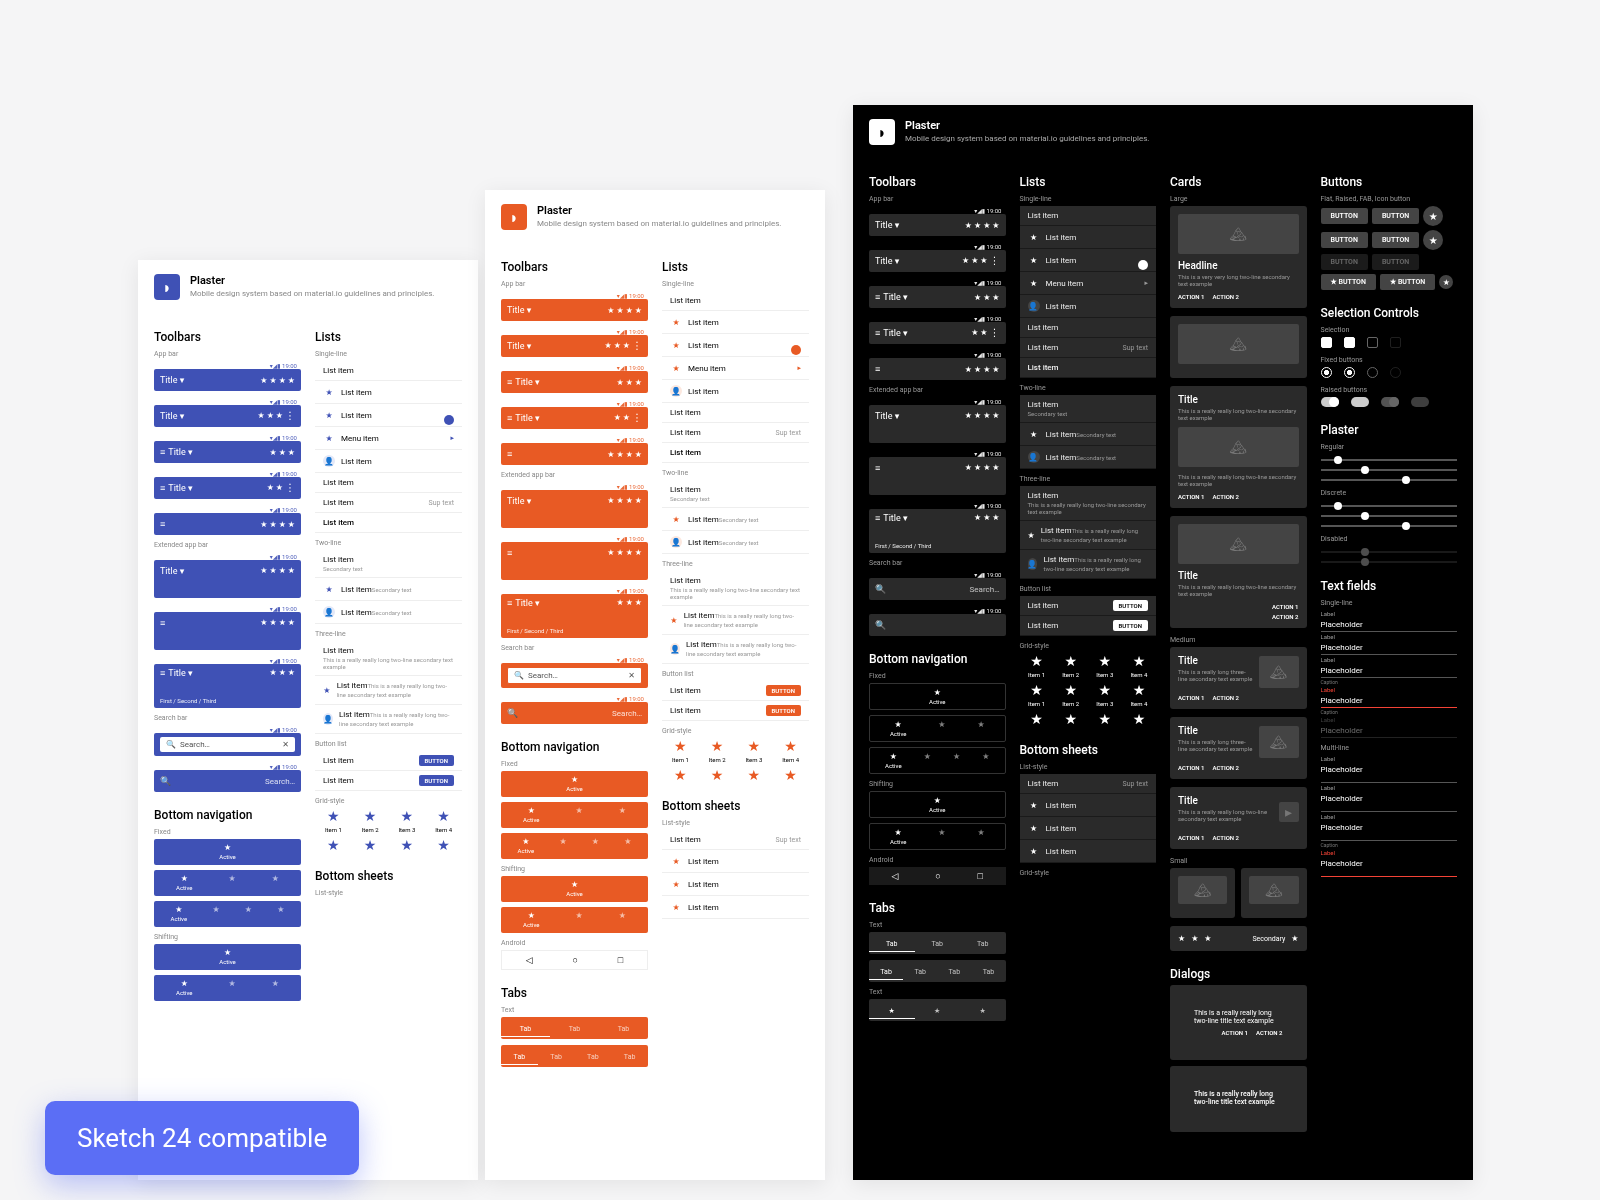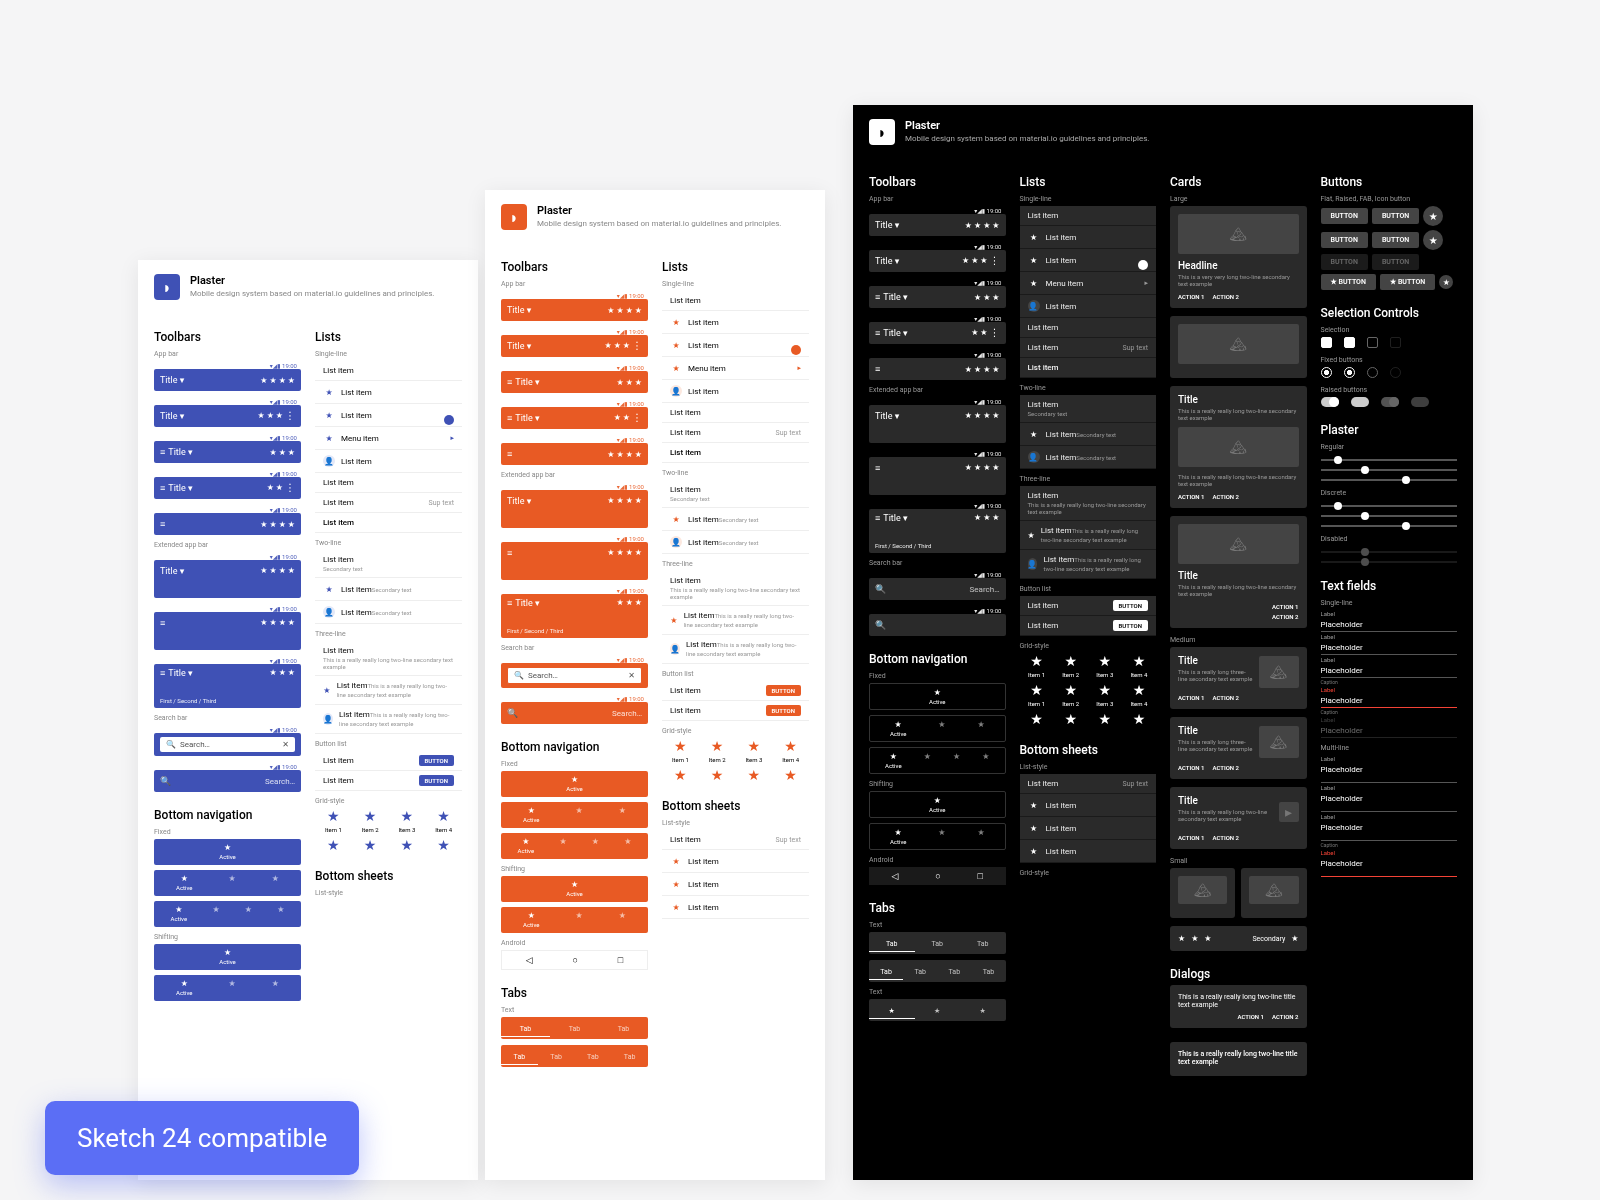--- a/index.html
+++ b/index.html
@@ -85,21 +85,21 @@
 .sld::after{content:'';width:8px;height:8px;border-radius:50%;background:#fff;position:absolute;top:-3px}
 .sld.p30::after{left:30%}
 .sld.p60::after{left:60%}
 .sld.p10::after{left:10%}
 .tf{margin-bottom:1px}
 .tf-l{font-size:6px;color:#999;margin-bottom:1px}
 .tf-v{font-size:8px;border-bottom:1px solid #555;padding:2px 0}
 .tf-c{font-size:5px;color:#777;margin-top:1px}
 .tf.err .tf-v{border-color:#f44336}
 .tf.err .tf-l{color:#f44336}
-.dlg{background:#2a2a2a;border-radius:3px;padding:8px;font-size:7px;margin-bottom:14px}
+.dlg{background:#2a2a2a;border-radius:3px;padding:24px;font-size:7px;margin-bottom:6px}
 .badge{position:absolute;left:45px;bottom:25px;background:#5b6ef5;color:#fff;padding:22px 32px;border-radius:10px;font-size:26px;font-weight:400;box-shadow:0 10px 30px rgba(91,110,245,.4)}
 .crumbs{font-size:6px;opacity:.9;margin-top:auto;padding-top:4px}
 .nav-android{display:flex;justify-content:space-around;padding:4px;font-size:9px}
 </style>
 </head>
 <body>
 
 <div class="board board-blue">
   <div class="hdr">
     <div class="logo logo-blue">◗</div>

